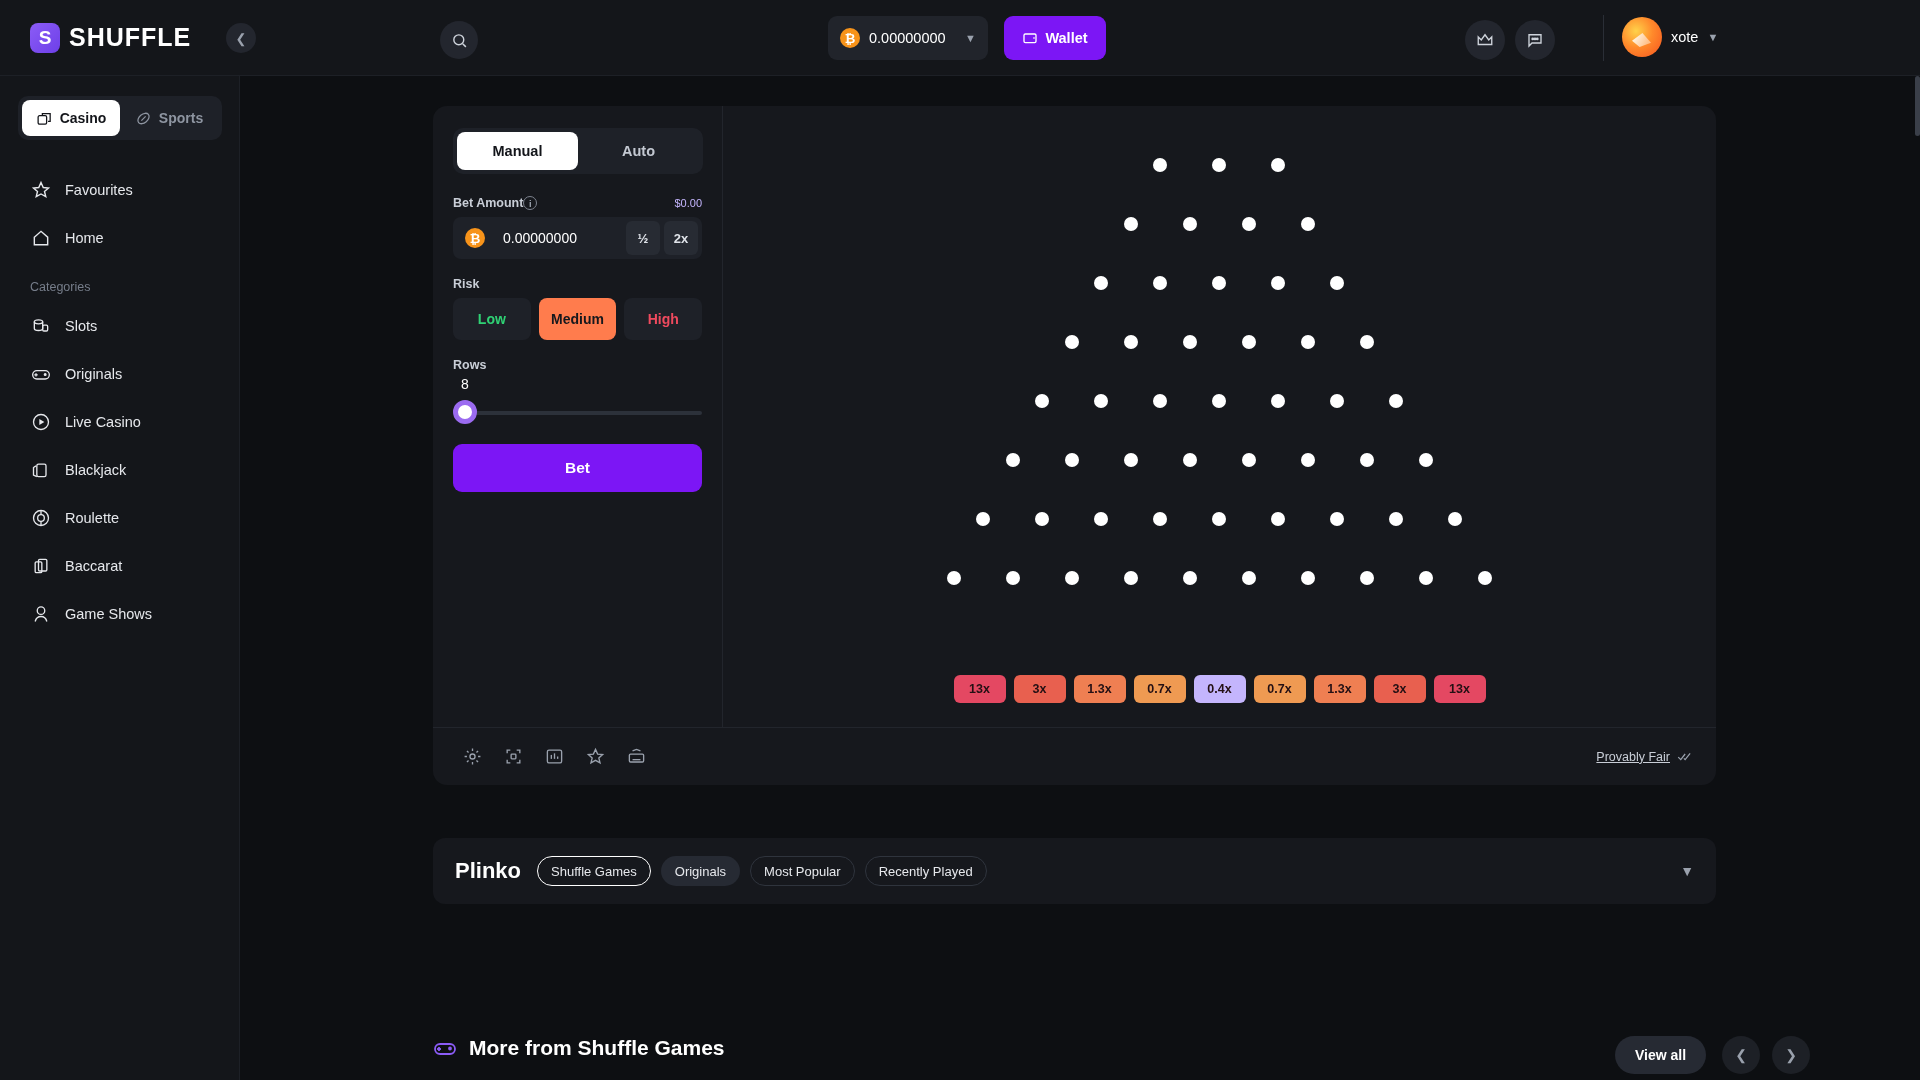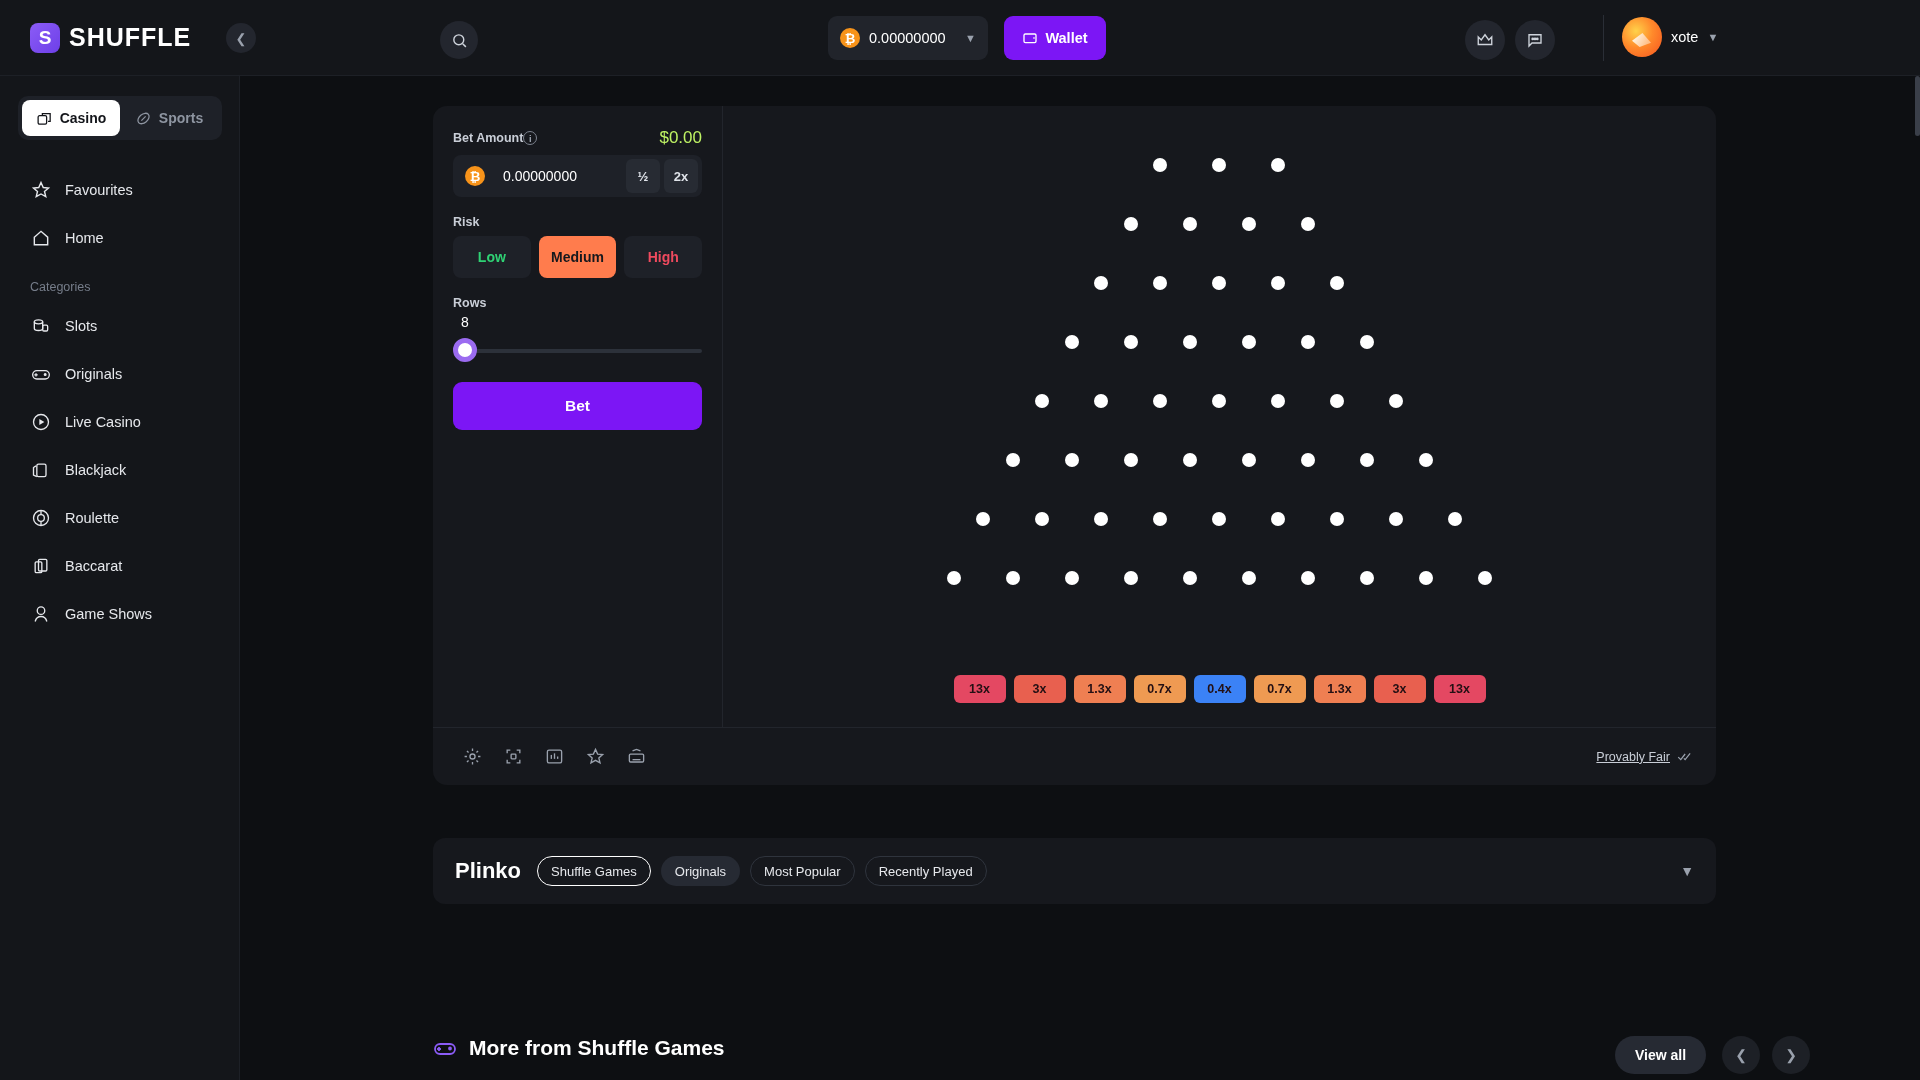--- a/index.html
+++ b/index.html
@@ -112,21 +112,21 @@
   .tabs { width: 250px; height: 46px; border-radius: 10px; background: #1e2128; display: flex; padding: 4px; margin-bottom: 22px; }
   .tab { flex: 1; border-radius: 8px; display: flex; align-items: center; justify-content: center;
     font-size: 14.5px; font-weight: 600; color: #c3c8d1; cursor: pointer; }
   .tab.active { background: #fff; color: #13151a; }
   .row-label { display: flex; justify-content: space-between; align-items: center; margin-bottom: 7px; }
   .lbl { font-size: 12.5px; color: #c9ced7; font-weight: 600; display: flex; align-items: center; }
   .info-i {
     width: 14px; height: 14px; border-radius: 50%; border: 1px solid #7d838f;
     font-size: 9.5px; color: #9aa1ad; display: flex; align-items: center; justify-content: center; cursor:pointer;
   }
-  .usd { font-size: 17px; color: #bef264; }
+  .usd { font-size: 11px; color: #c4b5fd; }
   .amount-box {
     height: 42px; background: #1e2128; border-radius: 8px; display: flex; align-items: center;
     padding: 0 4px 0 12px; margin-bottom: 18px;
   }
   .amount-val { flex: 1; font-size: 14px; color: #fff; margin-left: 9px; }
   .mini-btn {
     width: 34px; height: 34px; border-radius: 6px; background: #272b33; color: #dfe3e9;
     display: flex; align-items: center; justify-content: center; font-size: 13px; font-weight: 700;
     margin-left: 4px; cursor: pointer;
   }
@@ -348,20 +348,24 @@
     <span>Game Shows</span>
   </div>
 </div>
 
 <div class="main">
 
   <div class="game-shell">
     <div class="game-body">
 
       <div class="bet-panel">
+        <div class="tabs">
+          <div class="tab active">Manual</div>
+          <div class="tab">Auto</div>
+        </div>
 
         <div class="row-label">
           <span class="lbl">
             <span>Bet Amount</span>
             <span class="info-i">i</span>
           </span>
           <span class="usd">$0.00</span>
         </div>
         <div class="amount-box">
           <div class="btc-coin">₿</div>
@@ -440,21 +444,21 @@
             <div class="peg" style="left: 577.5px; top: 465px;"></div>
             <div class="peg" style="left: 636.5px; top: 465px;"></div>
             <div class="peg" style="left: 695.5px; top: 465px;"></div>
             <div class="peg" style="left: 754.5px; top: 465px;"></div>
           </div>
         <div class="mults" id="mults">
             <div class="mult" style="background: rgb(228, 72, 98);">13x</div>
             <div class="mult" style="background: rgb(232, 96, 79);">3x</div>
             <div class="mult" style="background: rgb(239, 127, 82);">1.3x</div>
             <div class="mult" style="background: rgb(239, 154, 82);">0.7x</div>
-            <div class="mult" style="background: #3b82f6;">0.4x</div>
+            <div class="mult" style="background: #c4b5fd;">0.4x</div>
             <div class="mult" style="background: rgb(239, 154, 82);">0.7x</div>
             <div class="mult" style="background: rgb(239, 127, 82);">1.3x</div>
             <div class="mult" style="background: rgb(232, 96, 79);">3x</div>
             <div class="mult" style="background: rgb(228, 72, 98);">13x</div>
           </div>
       </div>
     </div>
 
     <div class="game-foot">
       <div class="foot-icons">

